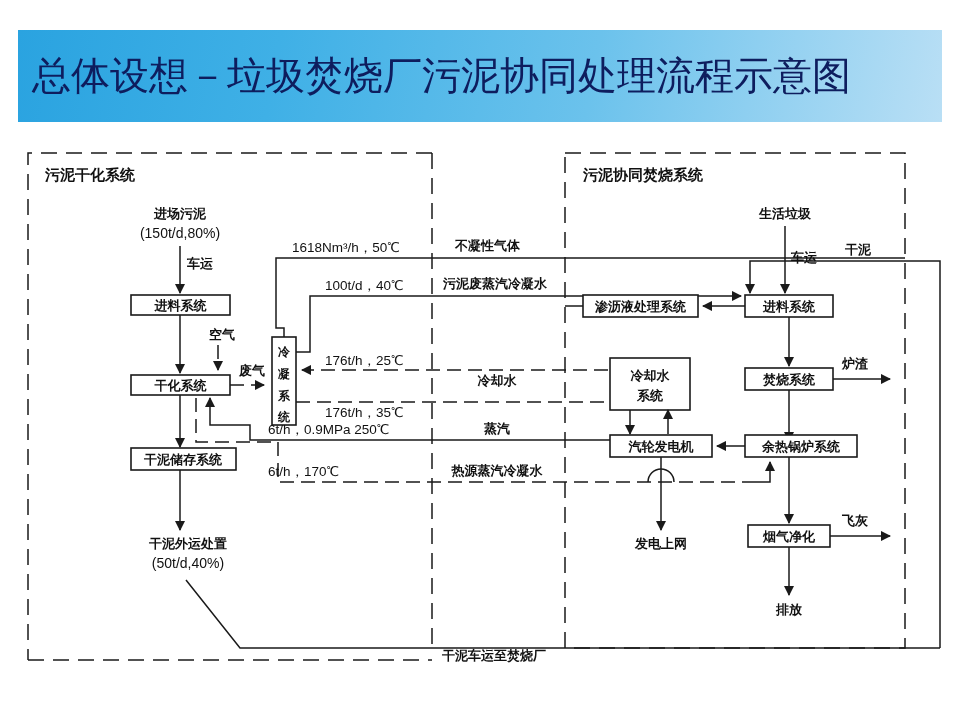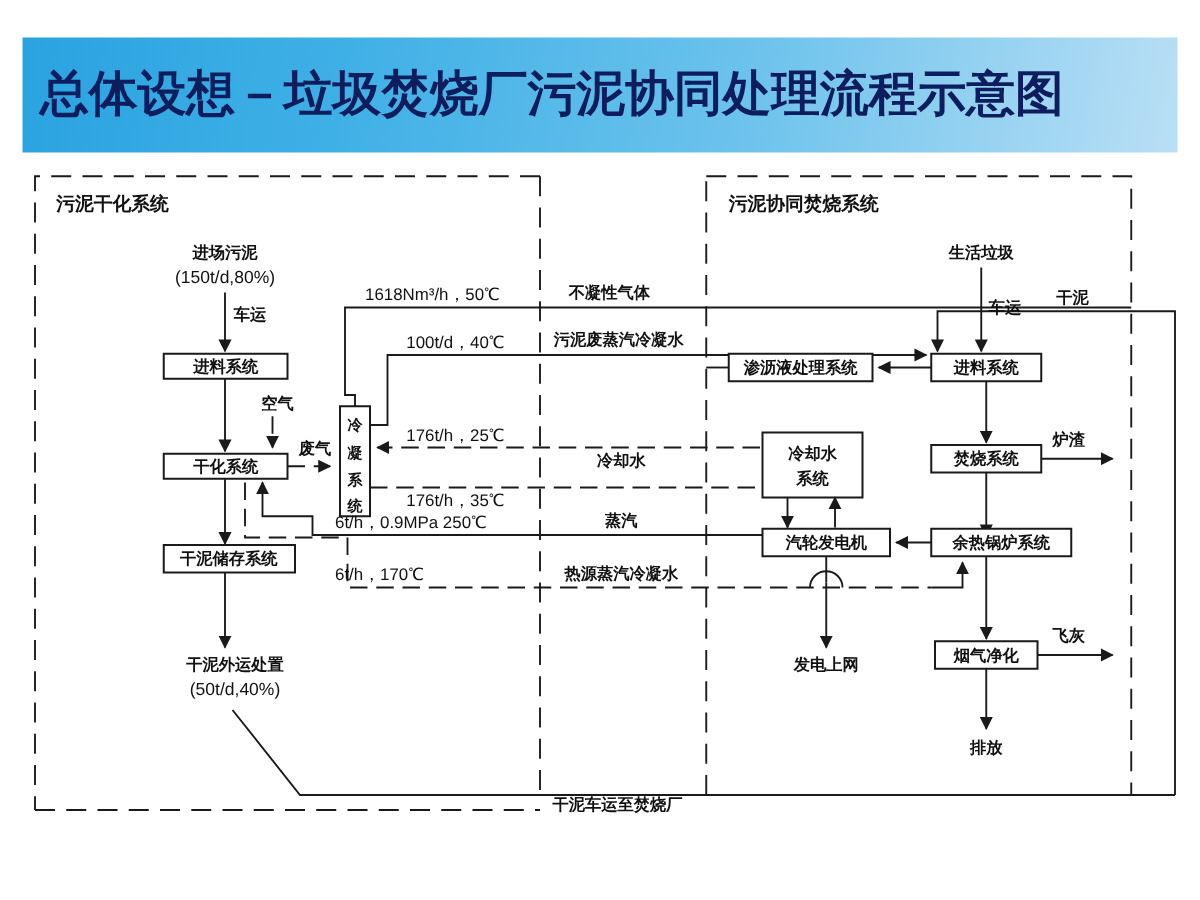--- a/index.html
+++ b/index.html
@@ -7,30 +7,30 @@
        font-family:"Liberation Sans","DejaVu Sans",sans-serif;}
   #page{position:relative;width:960px;height:720px;background:#fff;}
 
   
   #title-banner{
     position:absolute;left:18px;top:30px;width:924px;height:92px;
     background:linear-gradient(100deg,#2aa3e0 0%,#3fb0e6 28%,#6bc2ec 62%,#b9dff5 100%);
   }
   #title-main{
     position:absolute;left:14px;top:26px;
-    font-size:39px;font-weight:bold;color:#0e1d5e;white-space:nowrap;
+    font-size:39px;font-weight:normal;color:#0e1d5e;white-space:nowrap;
     letter-spacing:0px;line-height:1;
   }
   #title-sub{
     position:absolute;left:24px;top:76px;
     font-size:25px;font-weight:bold;color:#0e1d5e;white-space:nowrap;line-height:1;
   }
 
   
-  #diagram{position:absolute;left:0;top:118px;width:792px;height:590px;}
+  #diagram{position:absolute;left:0;top:130px;width:792px;height:590px;}
   svg{display:block;}
   .sld-box{fill:#ffffff;stroke:#1a1a1a;stroke-width:1.6;}
   .sld-box-lbl{font-size:13px;font-weight:bold;fill:#111;text-anchor:middle;
                dominant-baseline:middle;font-family:"DejaVu Sans",sans-serif;}
   .sld-box-lbl-v{font-size:12px;font-weight:bold;fill:#111;text-anchor:middle;
                font-family:"DejaVu Sans",sans-serif;}
   .zone-title{font-size:15px;font-weight:bold;fill:#111;
               font-family:"DejaVu Sans",sans-serif;}
   .flow-lbl{font-size:13px;font-weight:bold;fill:#111;text-anchor:middle;
             font-family:"DejaVu Sans",sans-serif;}

